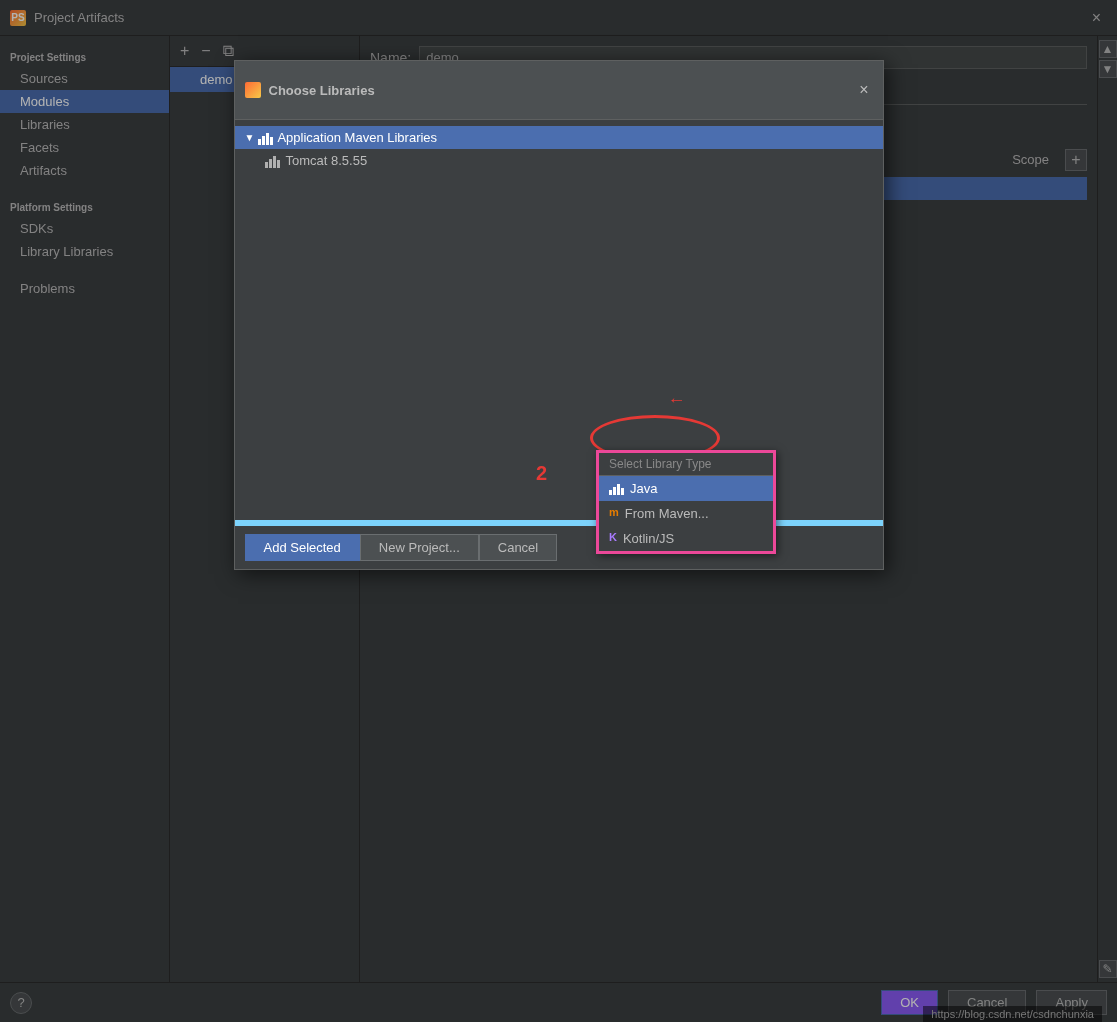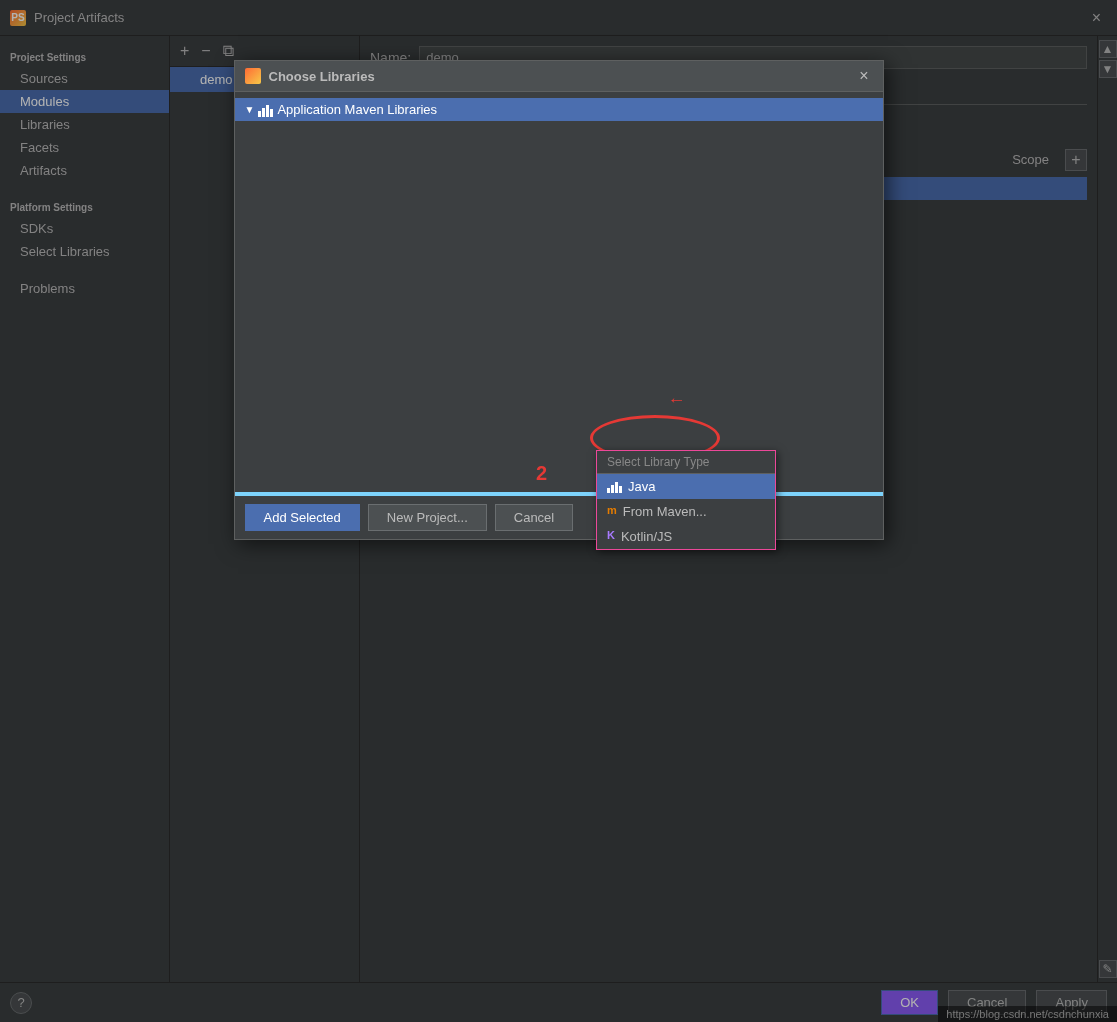--- a/index.html
+++ b/index.html
@@ -349,21 +349,21 @@
     .dialog {
       background: #3c3f41;
       border: 1px solid #5e6060;
       width: 650px;
       display: flex;
       flex-direction: column;
       box-shadow: 4px 4px 20px rgba(0,0,0,0.6);
     }
     .dialog-titlebar {
       background: #4c5052;
-      padding: 6px 10px;
+      padding: 20px 10px;
       display: flex;
       align-items: center;
       gap: 8px;
       border-bottom: 1px solid #5e6060;
       justify-content: center;
     }
     .dialog-title-icon {
       width: 16px;
       height: 16px;
       background: linear-gradient(135deg, #ff6b35, #f7c948);
@@ -419,22 +419,21 @@
     .lib-chart-bar.w { background: white; }
     .triangle {
       font-size: 10px;
       color: #bbbbbb;
     }
     .triangle.w { color: white; }
     .dialog-footer {
       padding: 8px 10px;
       display: flex;
       align-items: flex-end;
-      gap: 8px;
-      border-top: 4px solid #7dd3fc;
+      border-top: 6px solid #7dd3fc;
     }
     .dialog-btn {
       background: #4c5052;
       border: 1px solid #6a6e70;
       color: #bbbbbb;
       padding: 5px 18px;
       cursor: pointer;
       font-size: 13px;
     }
     .dialog-btn.primary {
@@ -449,21 +448,21 @@
       padding: 5px 18px;
       cursor: pointer;
       font-size: 13px;
       position: relative;
     }
 
     
     .dropdown-menu {
       position: absolute;
       background: #3c3f41;
-      border: 1px solid #ec4899;
+      border: 3px solid #ec4899;
       box-shadow: 2px 2px 8px rgba(0,0,0,0.5);
       z-index: 200;
       min-width: 180px;
     }
     .dropdown-menu-header {
       padding: 4px 10px;
       color: #888;
       font-size: 12px;
       background: #3c3f41;
       border-bottom: 1px solid #5e6060;
@@ -494,21 +493,21 @@
     .annotation-num {
       position: absolute;
       color: #e53935;
       font-size: 20px;
       font-weight: bold;
       pointer-events: none;
     }
     .url-bar {
       position: absolute;
       bottom: 0;
-      right: 0;
+      right: 15px;
       background: rgba(0,0,0,0.5);
       color: #aaa;
       font-size: 11px;
       padding: 2px 8px;
     }
   </style>
 </head>
 <body>
 
 <div class="title-bar">
@@ -522,21 +521,21 @@
   <div class="sidebar">
     <div class="sidebar-section-label">Project Settings</div>
     <div class="sidebar-item">Sources</div>
     <div class="sidebar-item active">Modules</div>
     <div class="sidebar-item">Libraries</div>
     <div class="sidebar-item">Facets</div>
     <div class="sidebar-item">Artifacts</div>
     <div class="sidebar-spacer"></div>
     <div class="sidebar-section-label">Platform Settings</div>
     <div class="sidebar-item">SDKs</div>
-    <div class="sidebar-item">Select Libraries</div>
+    <div class="sidebar-item">Library Libraries</div>
     <div class="sidebar-spacer"></div>
     <div class="sidebar-item">Problems</div>
   </div>
 
   <div class="content-area">
     <div class="content-inner">
 
       <div class="module-panel">
         <div class="module-toolbar">
           <button class="toolbar-btn">+</button>
@@ -625,20 +624,29 @@
           <span class="triangle w">▼</span>
           <span class="lib-chart-icon">
             <span class="lib-chart-bar w" style="height:6px"></span>
             <span class="lib-chart-bar w" style="height:9px"></span>
             <span class="lib-chart-bar w" style="height:12px"></span>
             <span class="lib-chart-bar w" style="height:8px"></span>
           </span>
           <span>Application Maven Libraries</span>
         </div>
 
+        <div class="lib-tree-item" style="padding-left:30px">
+          <span class="lib-chart-icon">
+            <span class="lib-chart-bar" style="height:6px"></span>
+            <span class="lib-chart-bar" style="height:9px"></span>
+            <span class="lib-chart-bar" style="height:12px"></span>
+            <span class="lib-chart-bar" style="height:8px"></span>
+          </span>
+          <span>Tomcat 8.5.55</span>
+        </div>
       </div>
     </div>
 
     <div class="dialog-footer">
       <button class="dialog-btn primary">Add Selected</button>
       <button class="dialog-btn new-lib">New Project...</button>
       <button class="dialog-btn">Cancel</button>
     </div>
   </div>
 

